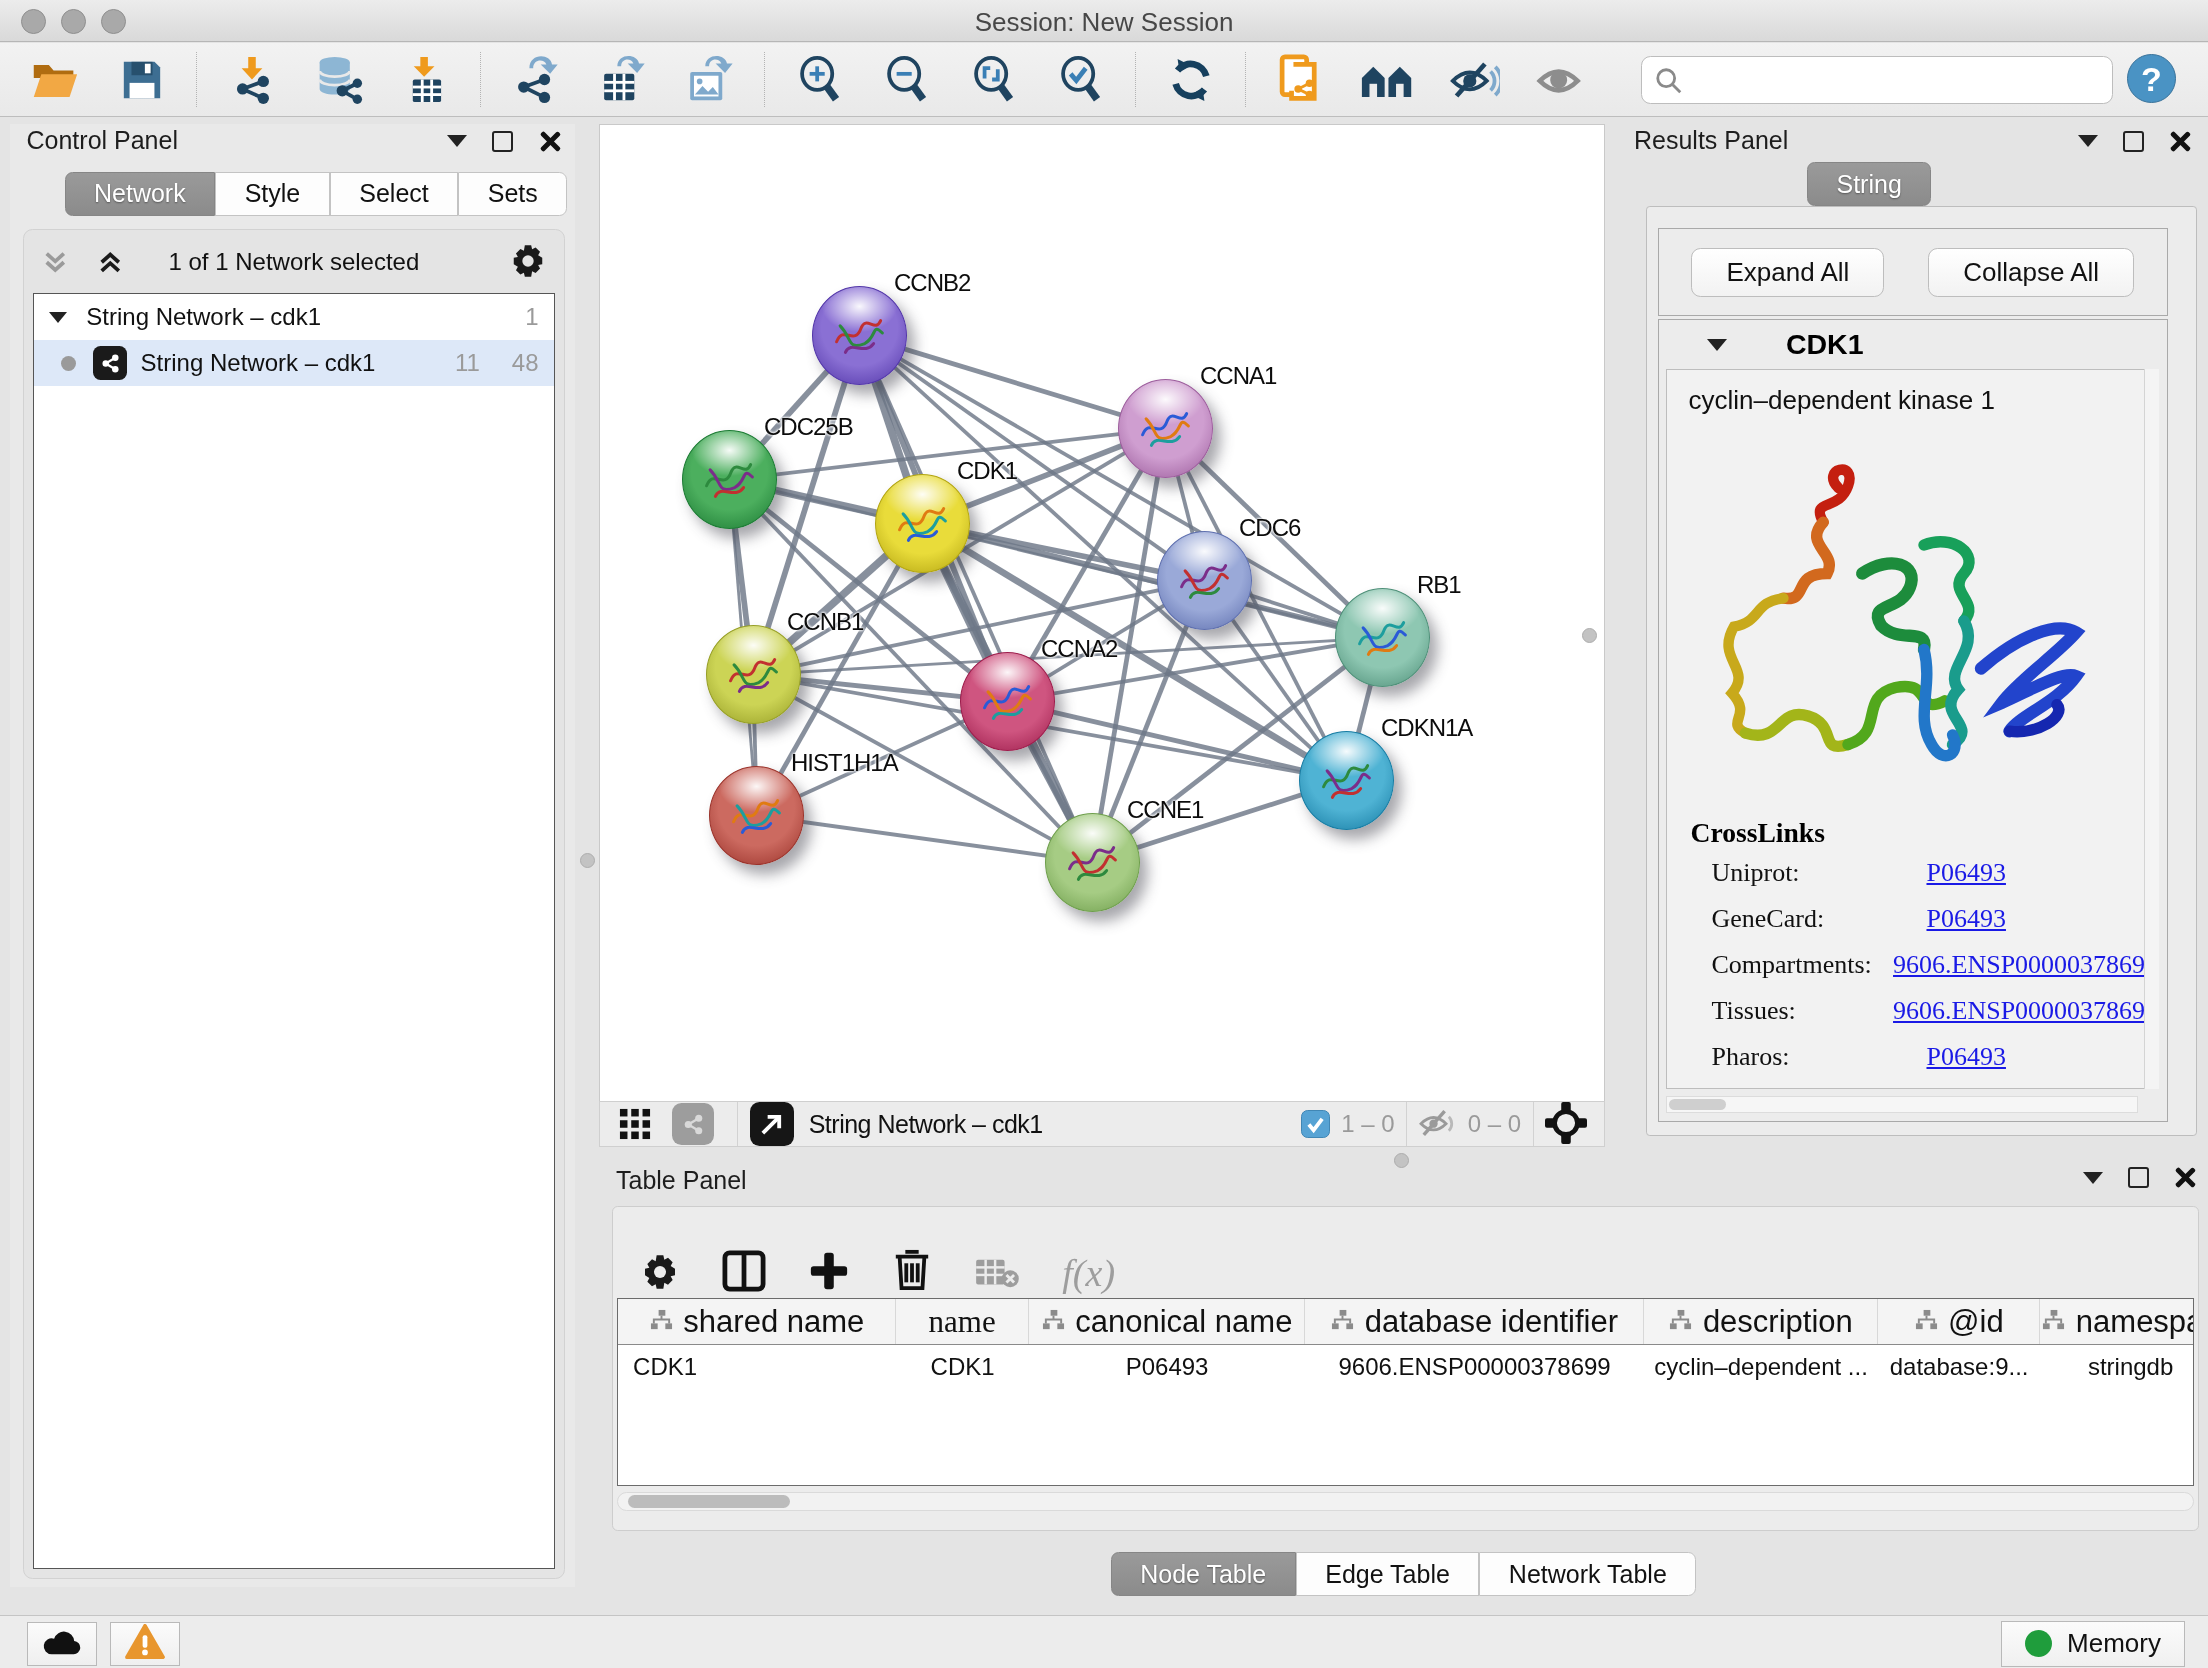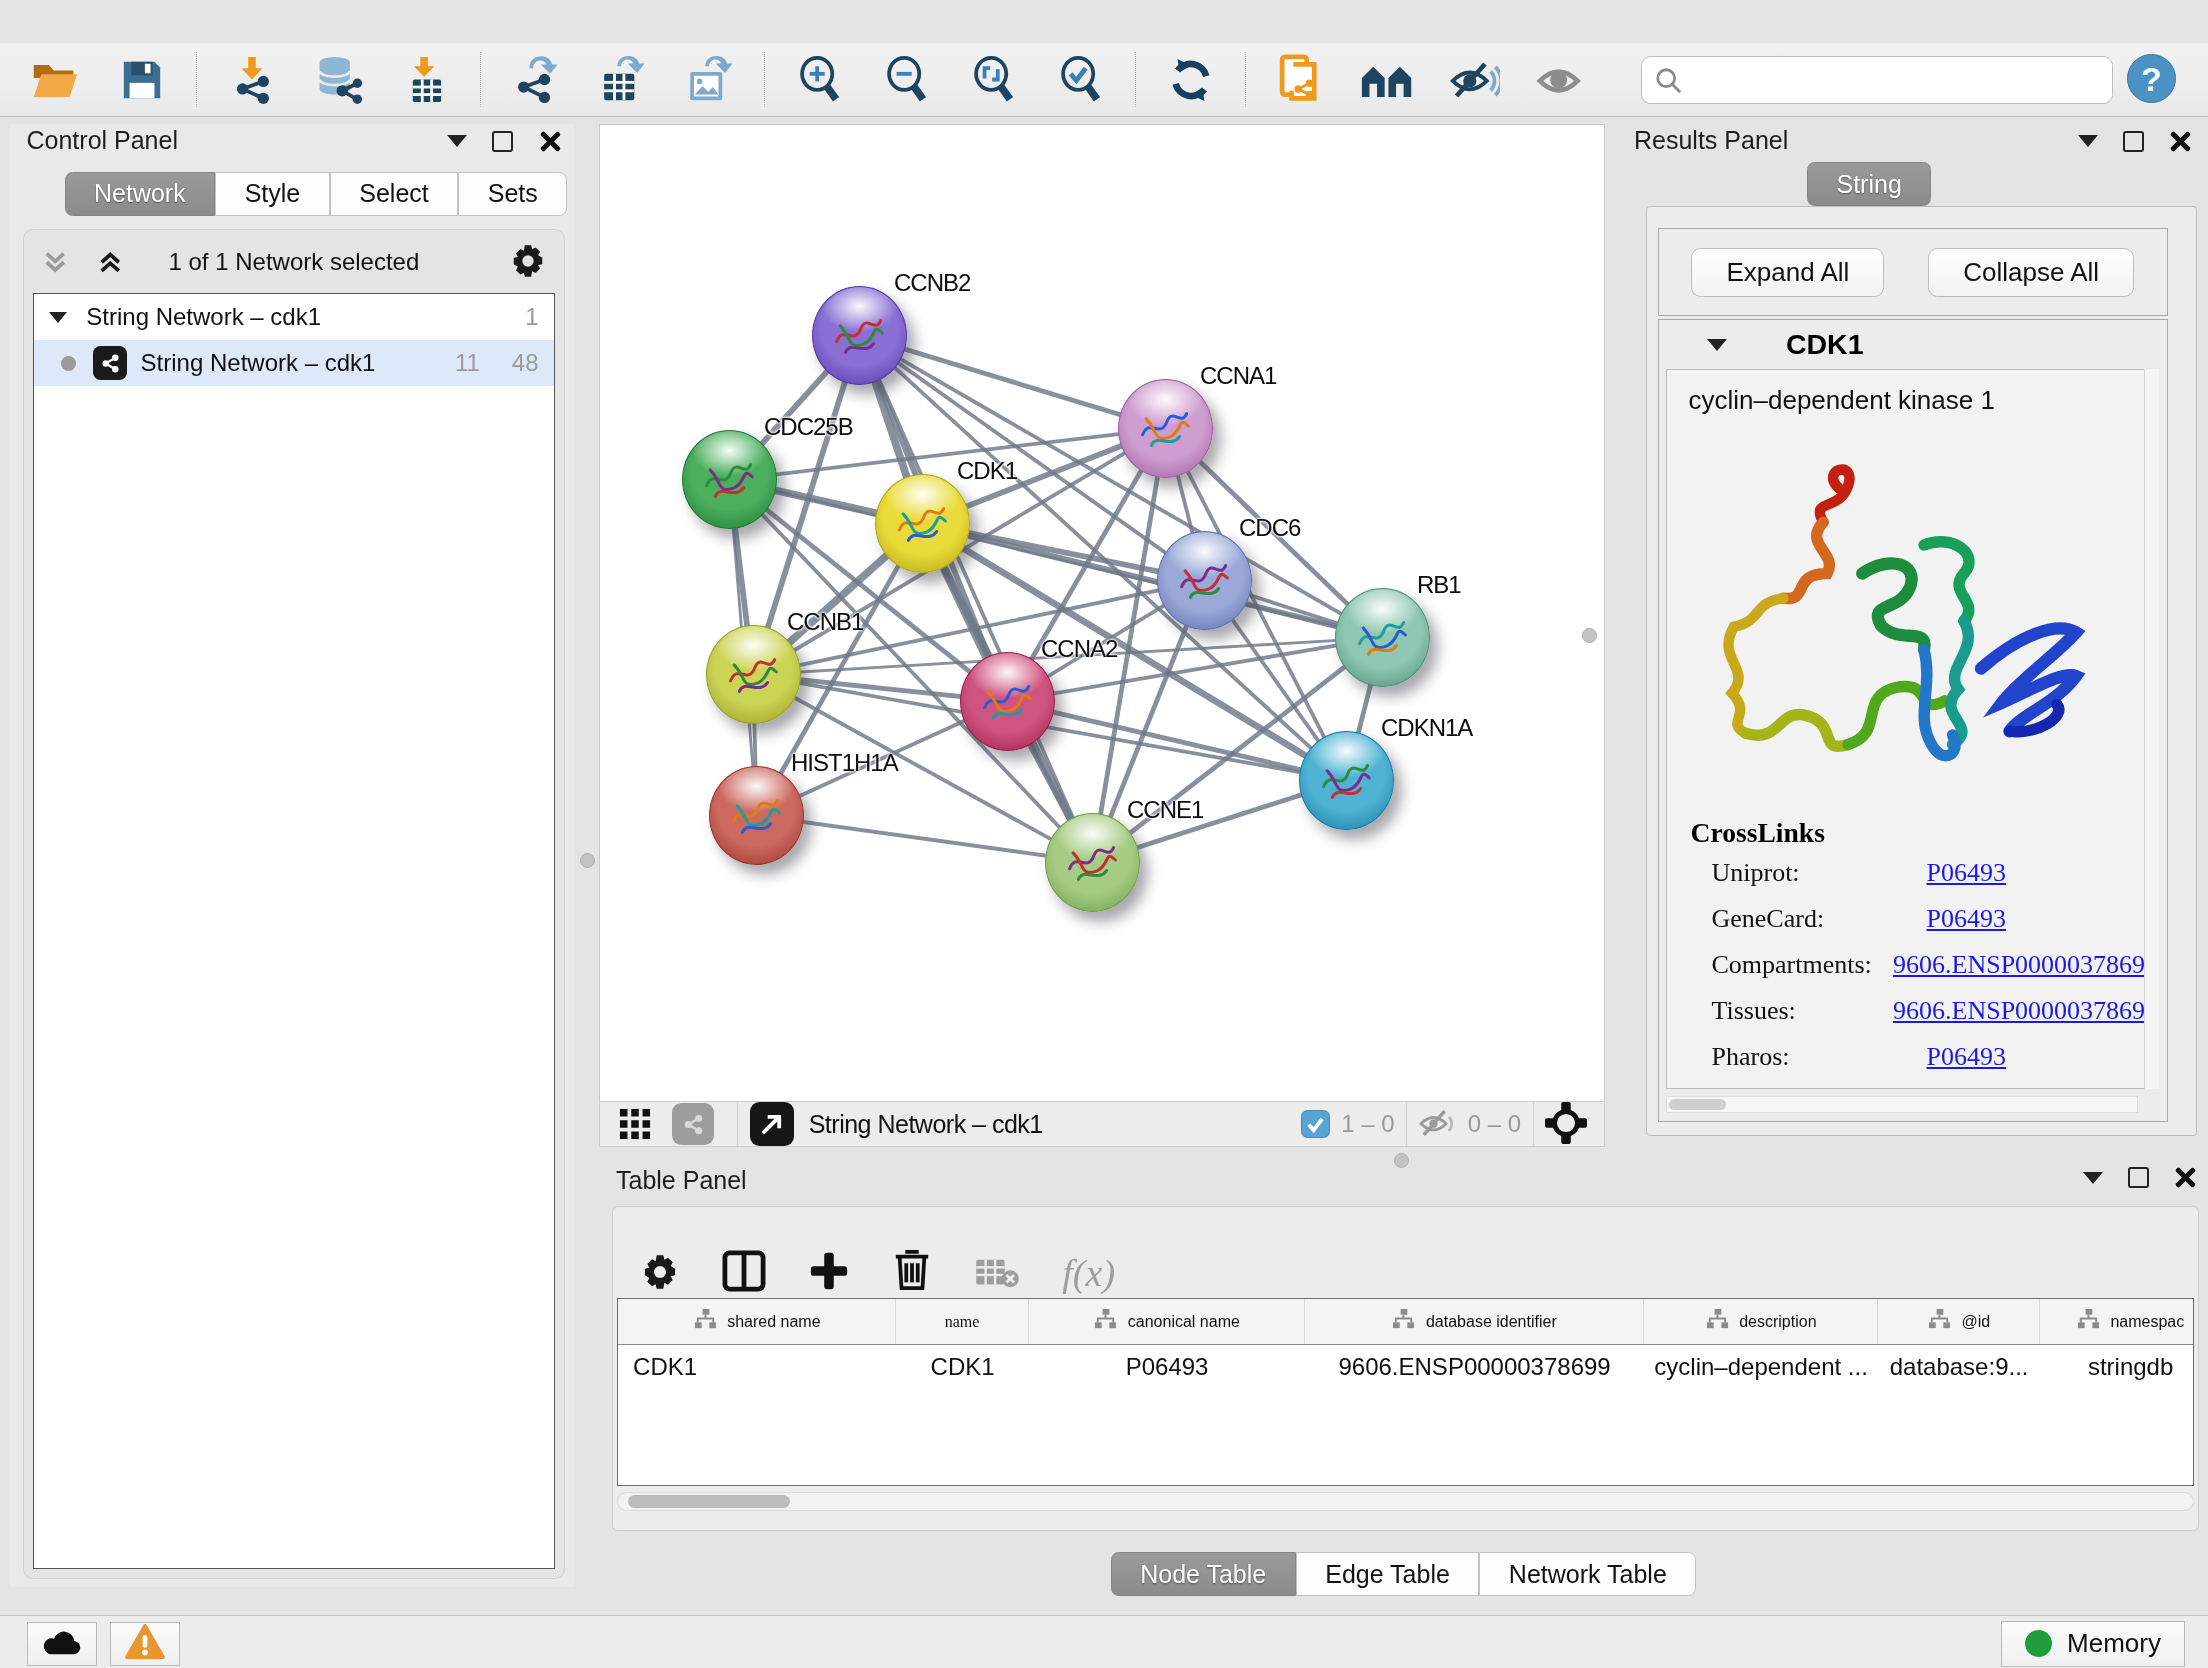--- a/index.html
+++ b/index.html
@@ -121,21 +121,21 @@
 
   
   .table-panel { position:absolute; left:599px; top:1166px; width:1609px; height:447px; }
   .tp-header { position:relative; height:36px; padding-left:17px; }
   .tp-box { position:absolute; left:13.3px; right:9.5px; top:40px; bottom:82px; background:#ececec;
     border:1px solid #cdcdcd; border-radius:5.7px; }
   .tp-toolbar { height:88px; display:flex; align-items:flex-end; gap:42px; padding-left:27px; }
   .tp-table { position:absolute; left:3.8px; right:3.8px; top:91px; bottom:44px; background:#fff;
     border:1.9px solid #6b6b6b; overflow:hidden; }
   .tp-headrow { display:flex; height:46px; background:#f4f4f4; border-bottom:1.9px solid #8a8a8a; }
-  .tp-hcell { display:flex; align-items:center; justify-content:center; gap:9.5px; font-size:16px; color:#111;
+  .tp-hcell { display:flex; align-items:center; justify-content:center; gap:9.5px; font-size:31px; color:#111;
     border-right:1px solid #d8d8d8; flex:none; overflow:hidden; }
   .tp-row { display:flex; height:44px; }
   .tp-cell { font-size:24px; color:#111; display:flex; align-items:center; justify-content:center;
     flex:none; overflow:hidden; white-space:nowrap; }
   .tp-scroll { position:absolute; left:3.8px; right:3.8px; bottom:19px; height:19px; background:#f2f2f2;
     border:1px solid #dadada; border-radius:9.5px; }
   .tp-thumb { position:absolute; left:9.5px; top:1.9px; width:162px; height:13.3px; border-radius:6.7px; background:#bcbcbc; }
   .tp-tabs { position:absolute; left:0; width:100%; bottom:17px; display:flex; justify-content:center; }
 
   
@@ -148,20 +148,26 @@
     display:flex; align-items:center; gap:15px; font-size:26px; color:#111; }
   .memory-dot { width:27px; height:27px; border-radius:50%; }
 
   .chev { display:flex; gap:13.3px; align-items:center; margin-right:27px; }
 </style>
 </head>
 <body>
 
 <div id="app">
 
+  <div class="titlebar">
+    <div class="traffic t1"></div>
+    <div class="traffic t2"></div>
+    <div class="traffic t3"></div>
+    <div class="win-title">Session: New Session</div>
+  </div>
 
   <div class="toolbar">
     <div class="tb-group">
       <div class="tb-btn">
         <span>
             <svg width="49" height="42" viewBox="0 0 52 44">
           <path d="M4 6h16l5 6h21v8H4z" fill="#b06c10"></path>
           <path d="M4 40 L12 16h38l-8 24z" fill="#f2a844"></path>
             </svg>
           </span>

